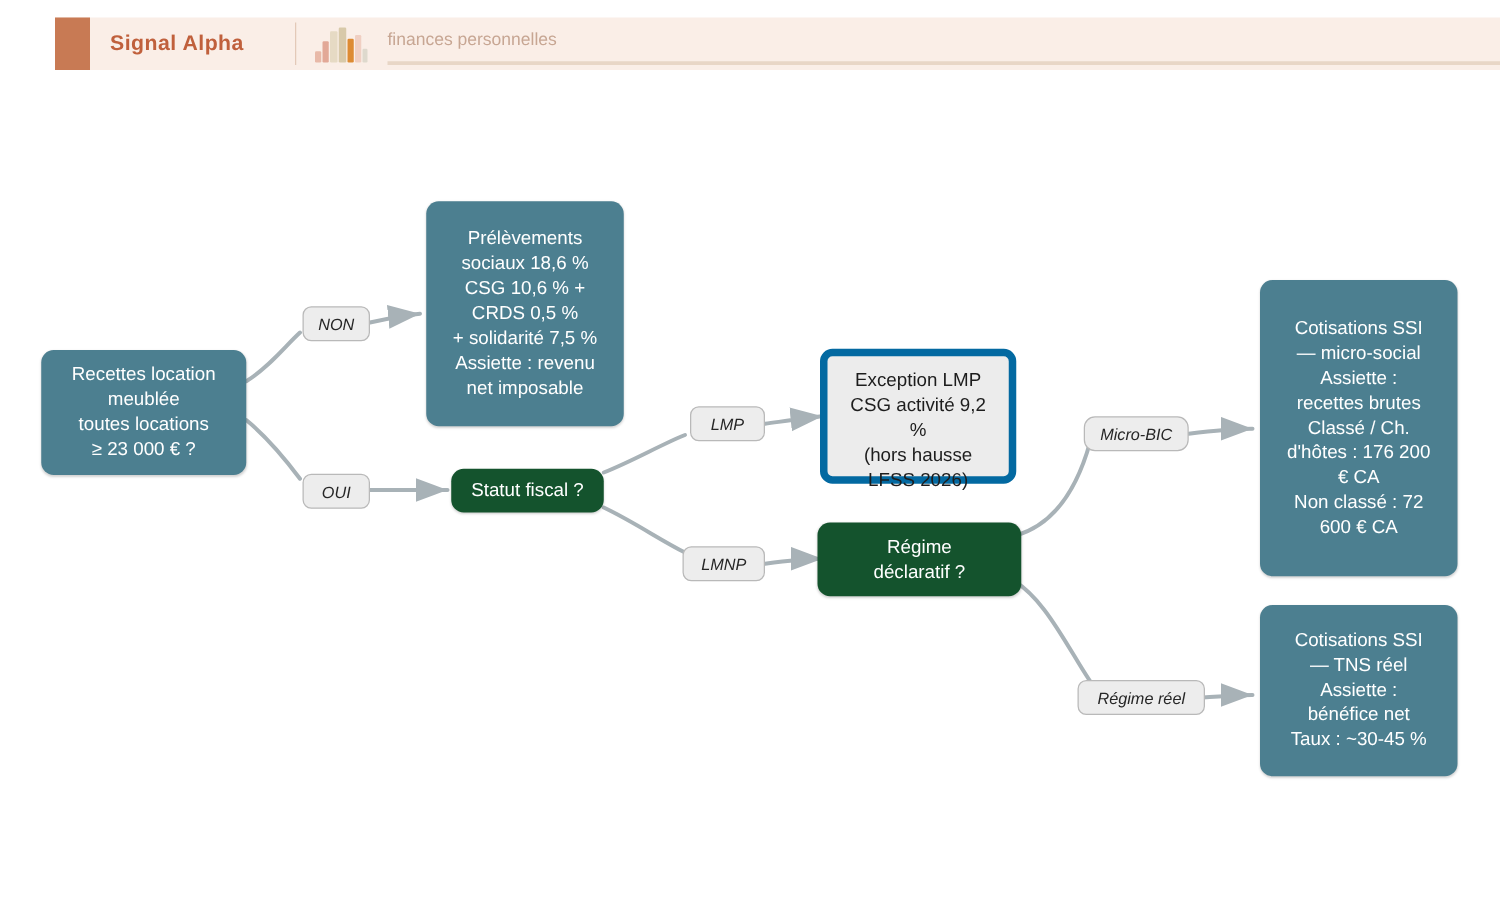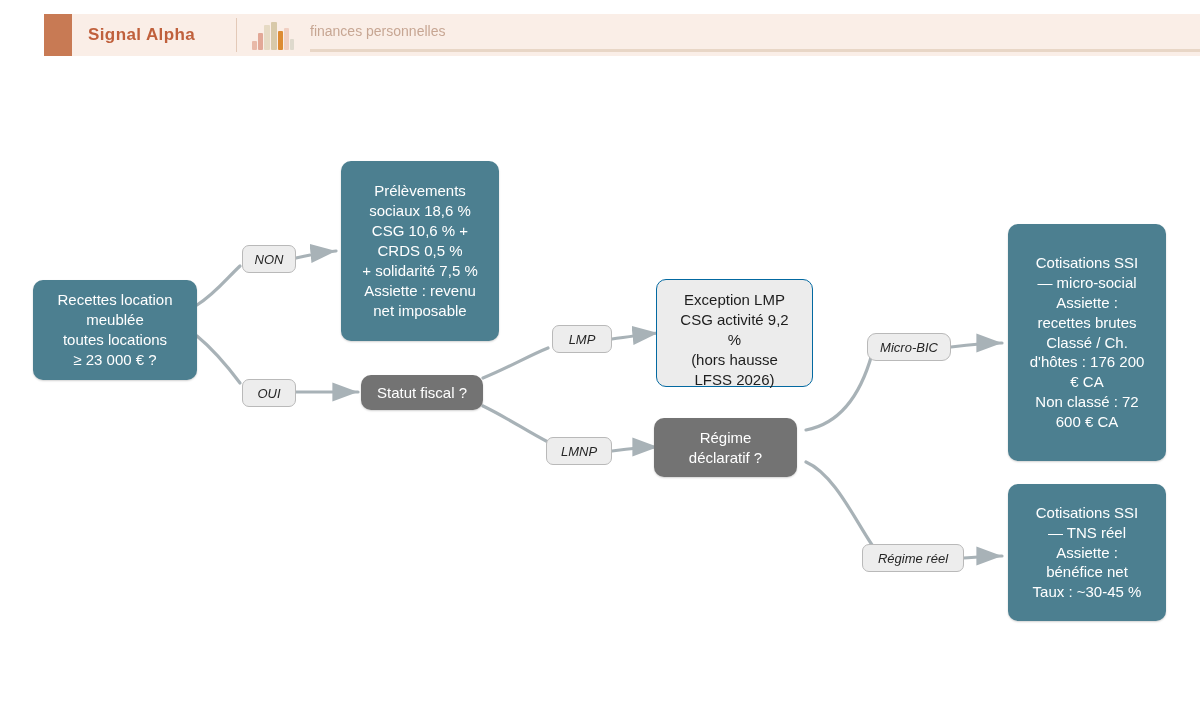--- a/index.html
+++ b/index.html
@@ -121,29 +121,29 @@
     white-space: pre-line;
     padding: 6px 0;
   }
   .node-teal {
     background: #4c7f90;
     color: #ffffff;
     border-radius: 10px;
     box-shadow: 0 1px 2px rgba(0,0,0,0.18);
   }
   .node-gray {
-    background: #737373;
+    background: #14532d;
     color: #ffffff;
     border-radius: 10px;
     box-shadow: 0 1px 2px rgba(0,0,0,0.18);
   }
   .node-light {
     background: #ececec;
     color: #1d1d1d;
-    border: 1px solid #0369a1;
+    border: 6px solid #0369a1;
     border-radius: 10px;
   }
   .node-overflow {
     align-items: flex-start;
     padding-top: 10px;
     overflow: visible;
   }
 
   .edge-label {
     position: absolute;
@@ -240,21 +240,21 @@
 net imposable</div>
 
   <div class="node node-gray" style="left:361px; top:303px; width:122px; height:35px;">Statut fiscal ?</div>
 
   <div class="node node-light node-overflow" style="left:656px; top:207px; width:157px; height:108px;">Exception LMP
 CSG activité 9,2
 %
 (hors hausse
 LFSS 2026)</div>
 
-  <div class="node node-gray" style="left:654px; top:346px; width:143px; height:59px;">Régime
+  <div class="node node-gray" style="left:654px; top:346px; width:163px; height:59px;">Régime
 déclaratif ?</div>
 
   <div class="node node-teal" style="left:1008px; top:152px; width:158px; height:237px;">Cotisations SSI
 — micro-social
 Assiette :
 recettes brutes
 Classé / Ch.
 d'hôtes : 176 200
 € CA
 Non classé : 72

